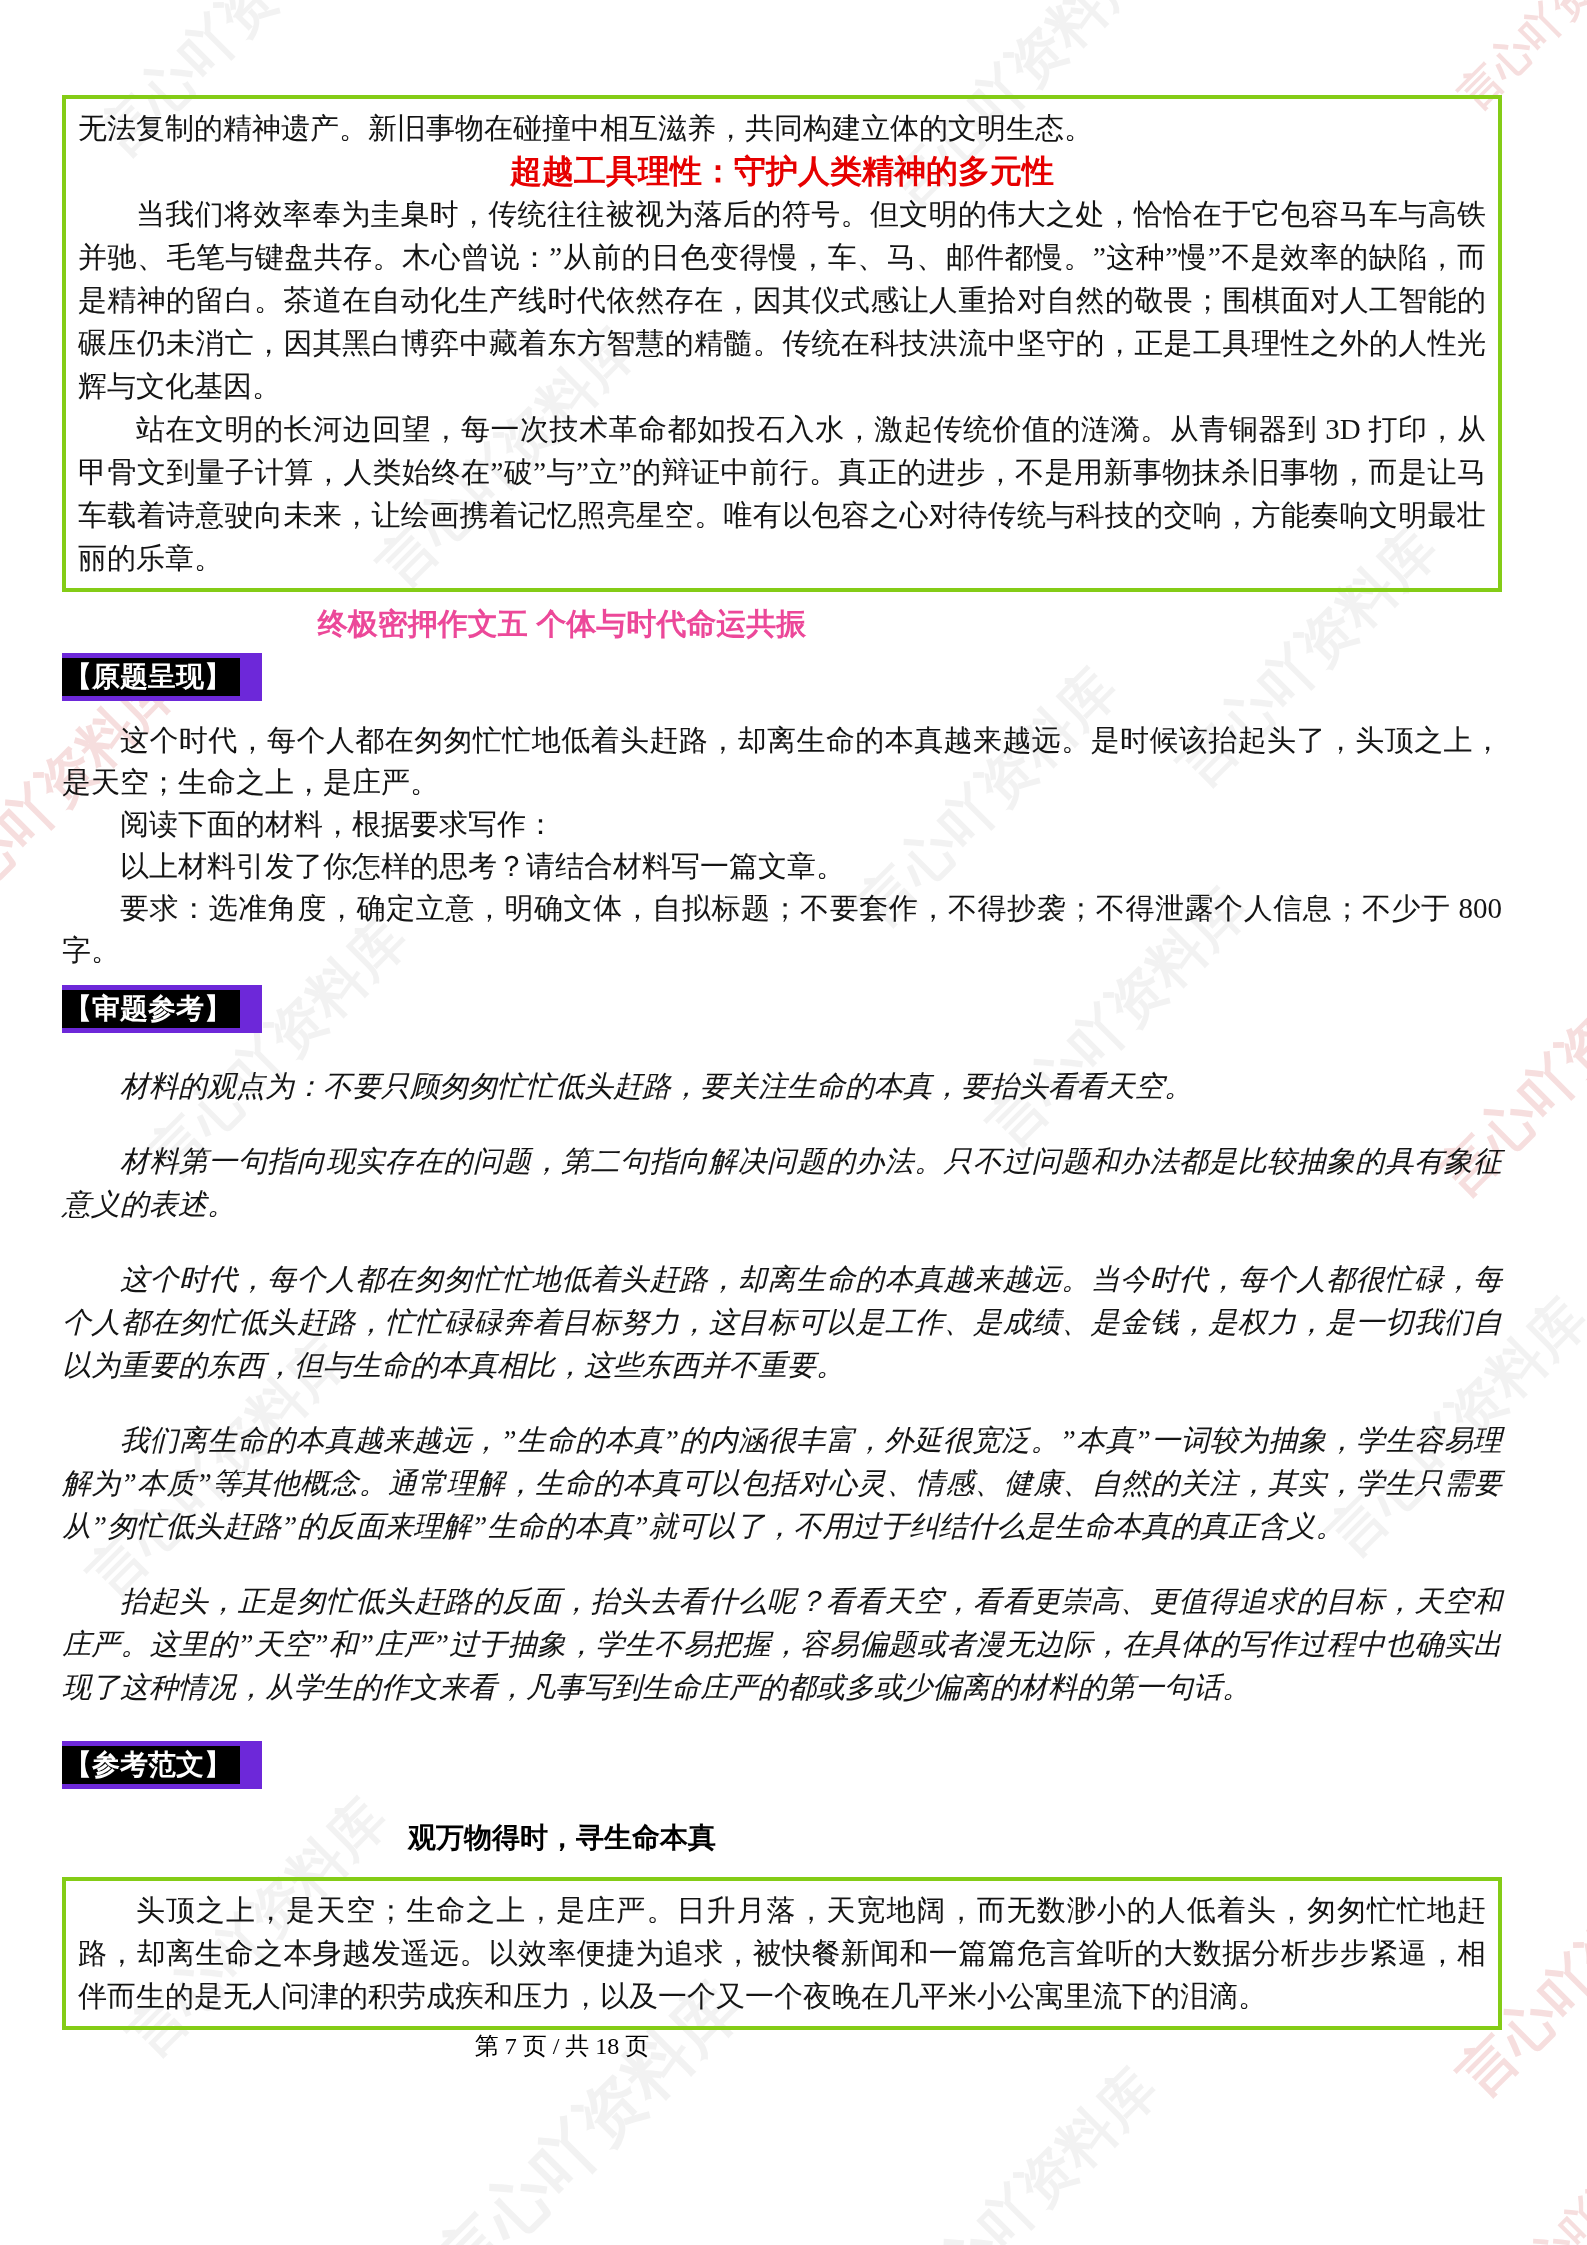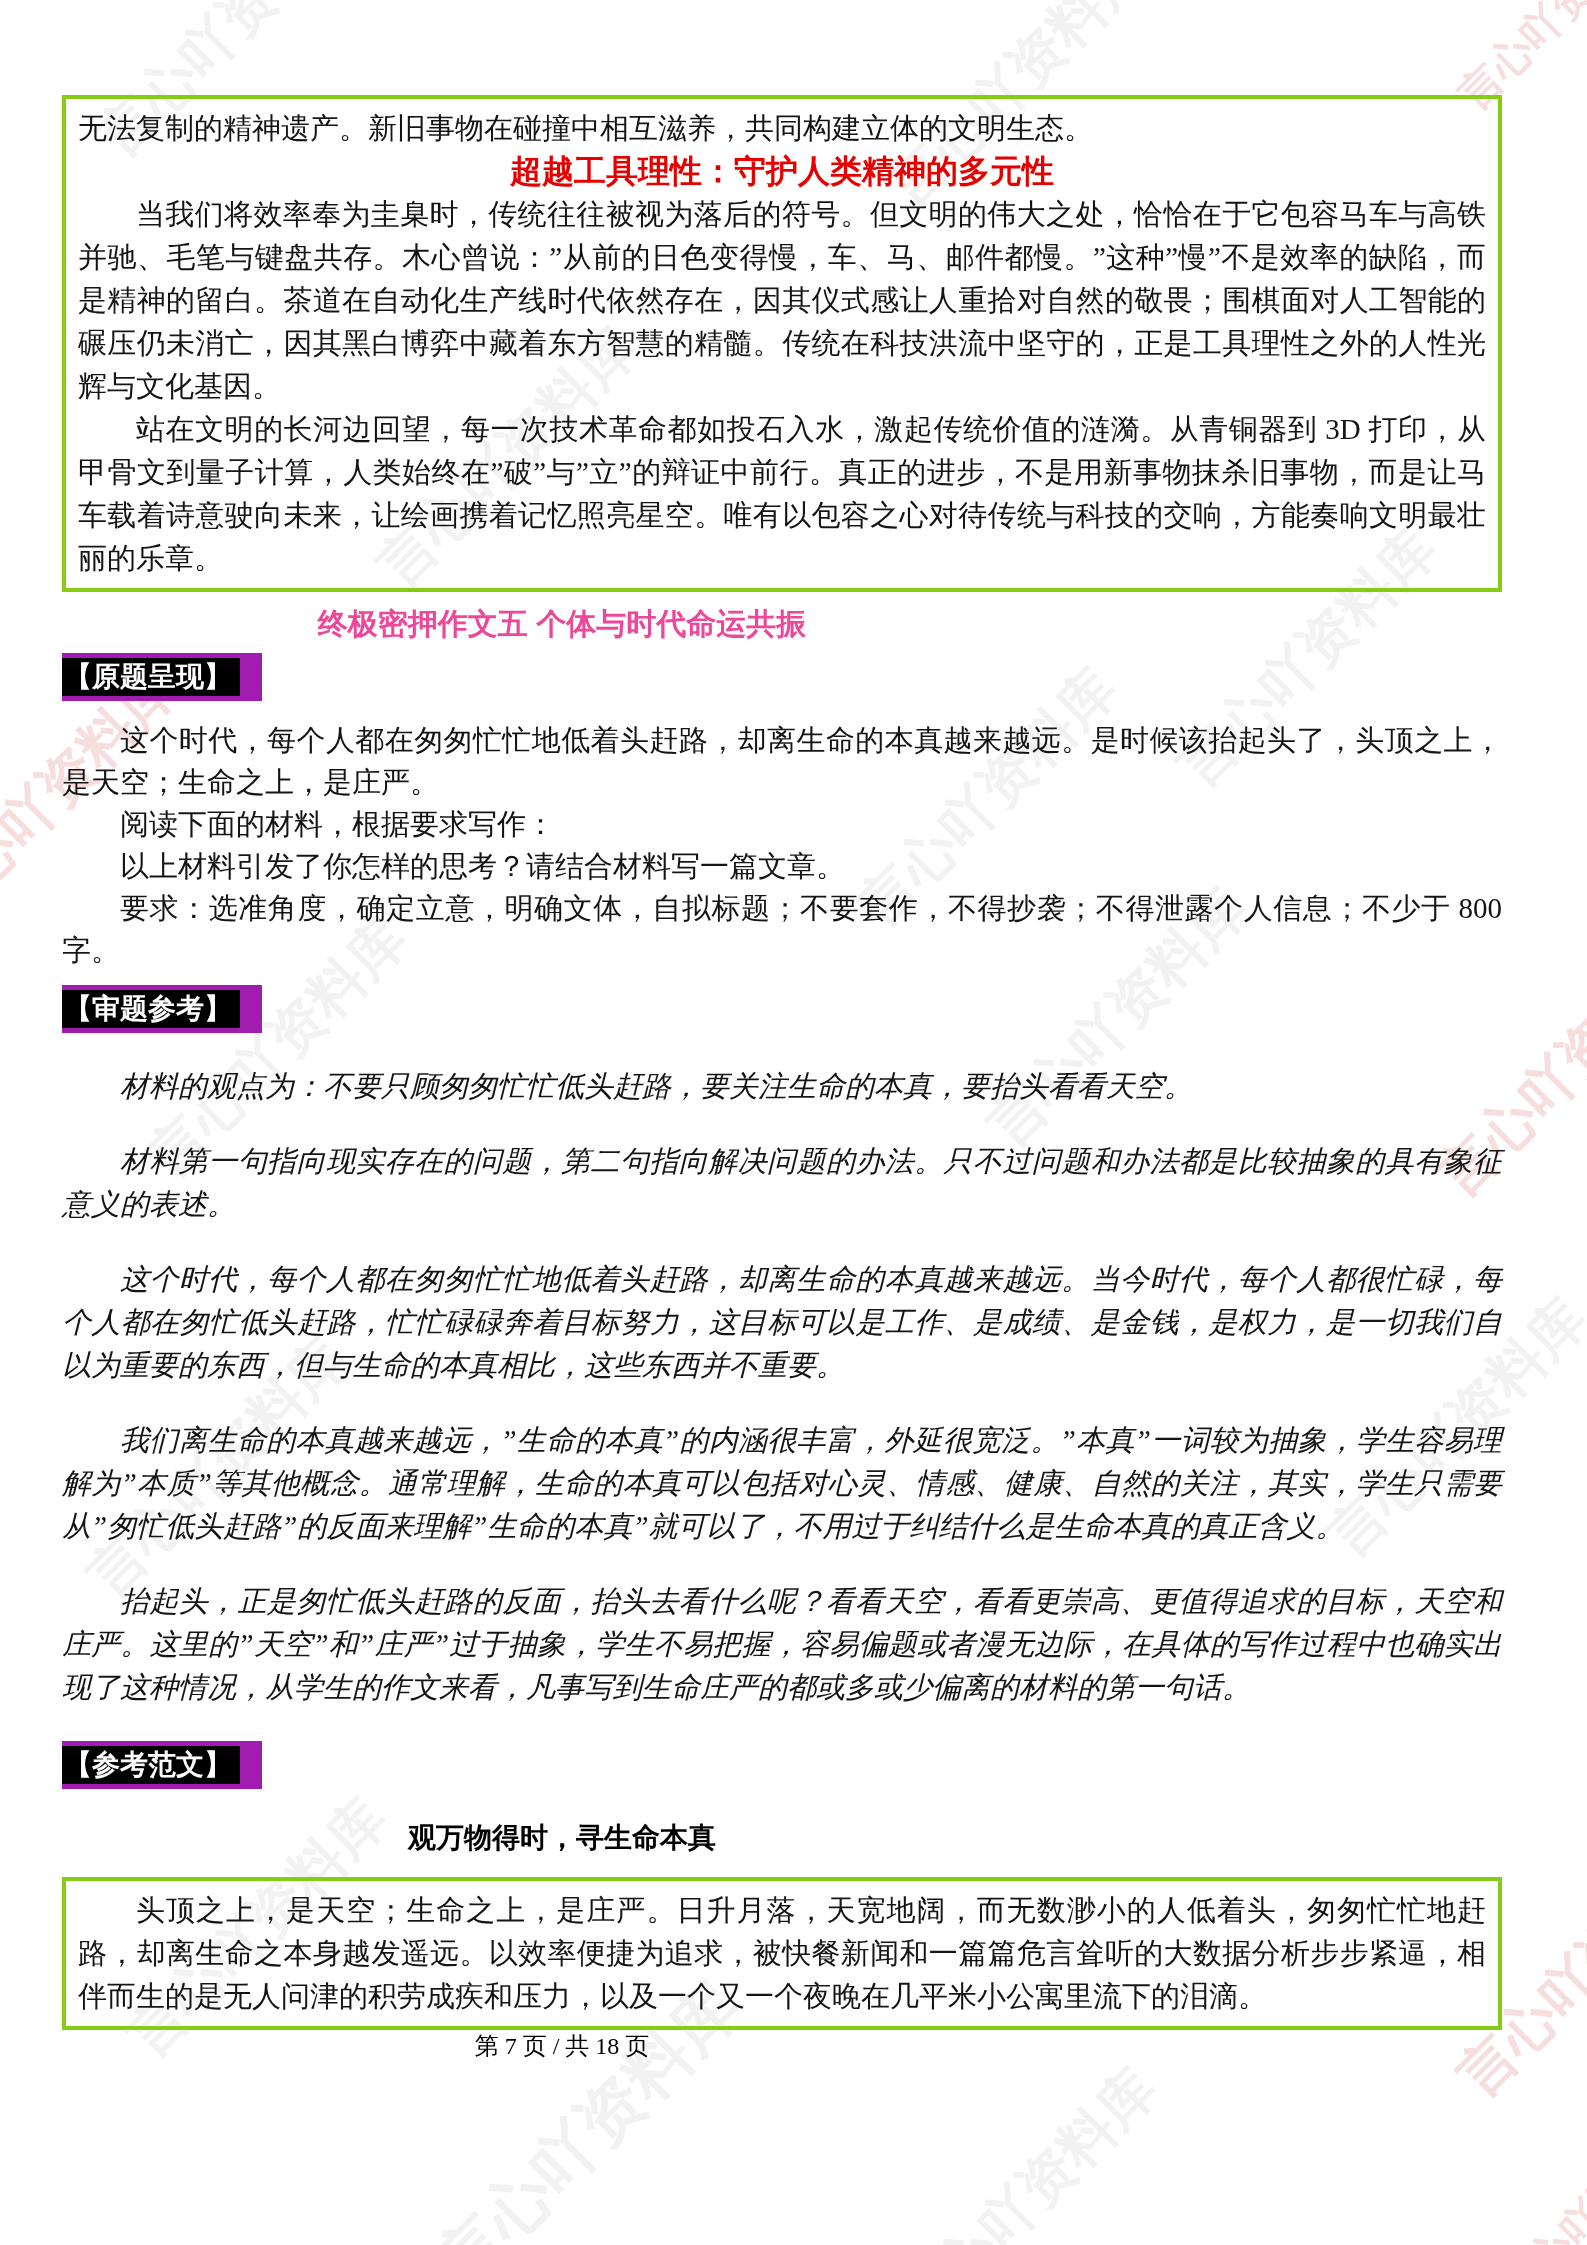--- a/index.html
+++ b/index.html
@@ -59,21 +59,21 @@
     margin:30px 0 20px 0;
     font-family:"Liberation Sans","DejaVu Sans",sans-serif;
     font-weight:bold;
     font-size:28px;
     color:#000;
   }
 
   .sec-wrap { margin:8px 0 18px 0; }
   .sec-shadow {
     display:inline-block;
-    background:#a21caf;
+    background:#6d28d9;
     padding:5px 22px 5px 0;
   }
   .sec-hdr {
     display:block;
     background:#000;
     color:#fff;
     font-family:"Liberation Sans","DejaVu Sans",sans-serif;
     font-weight:bold;
     font-size:28px;
     line-height:34px;

